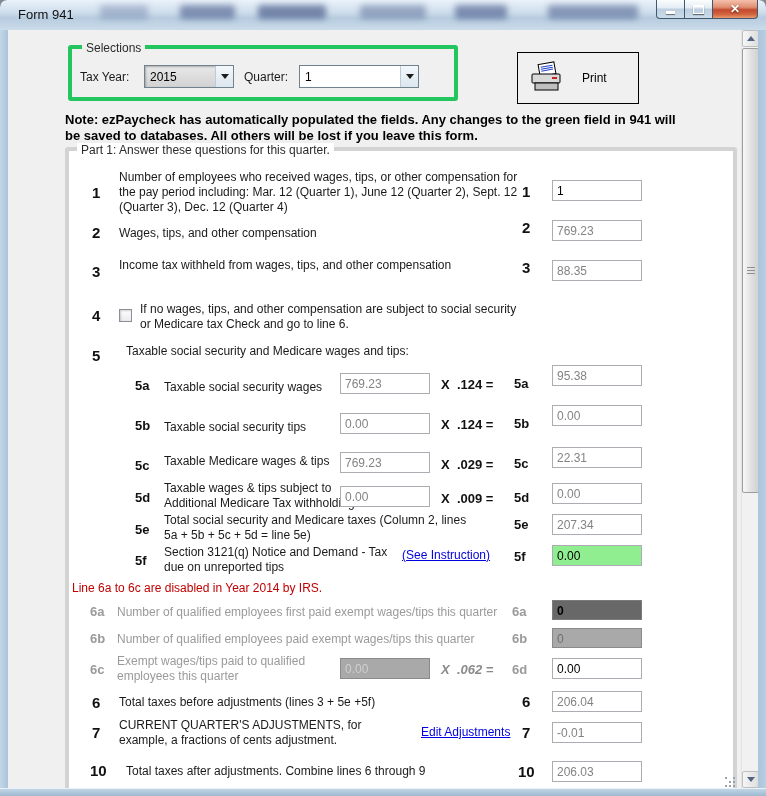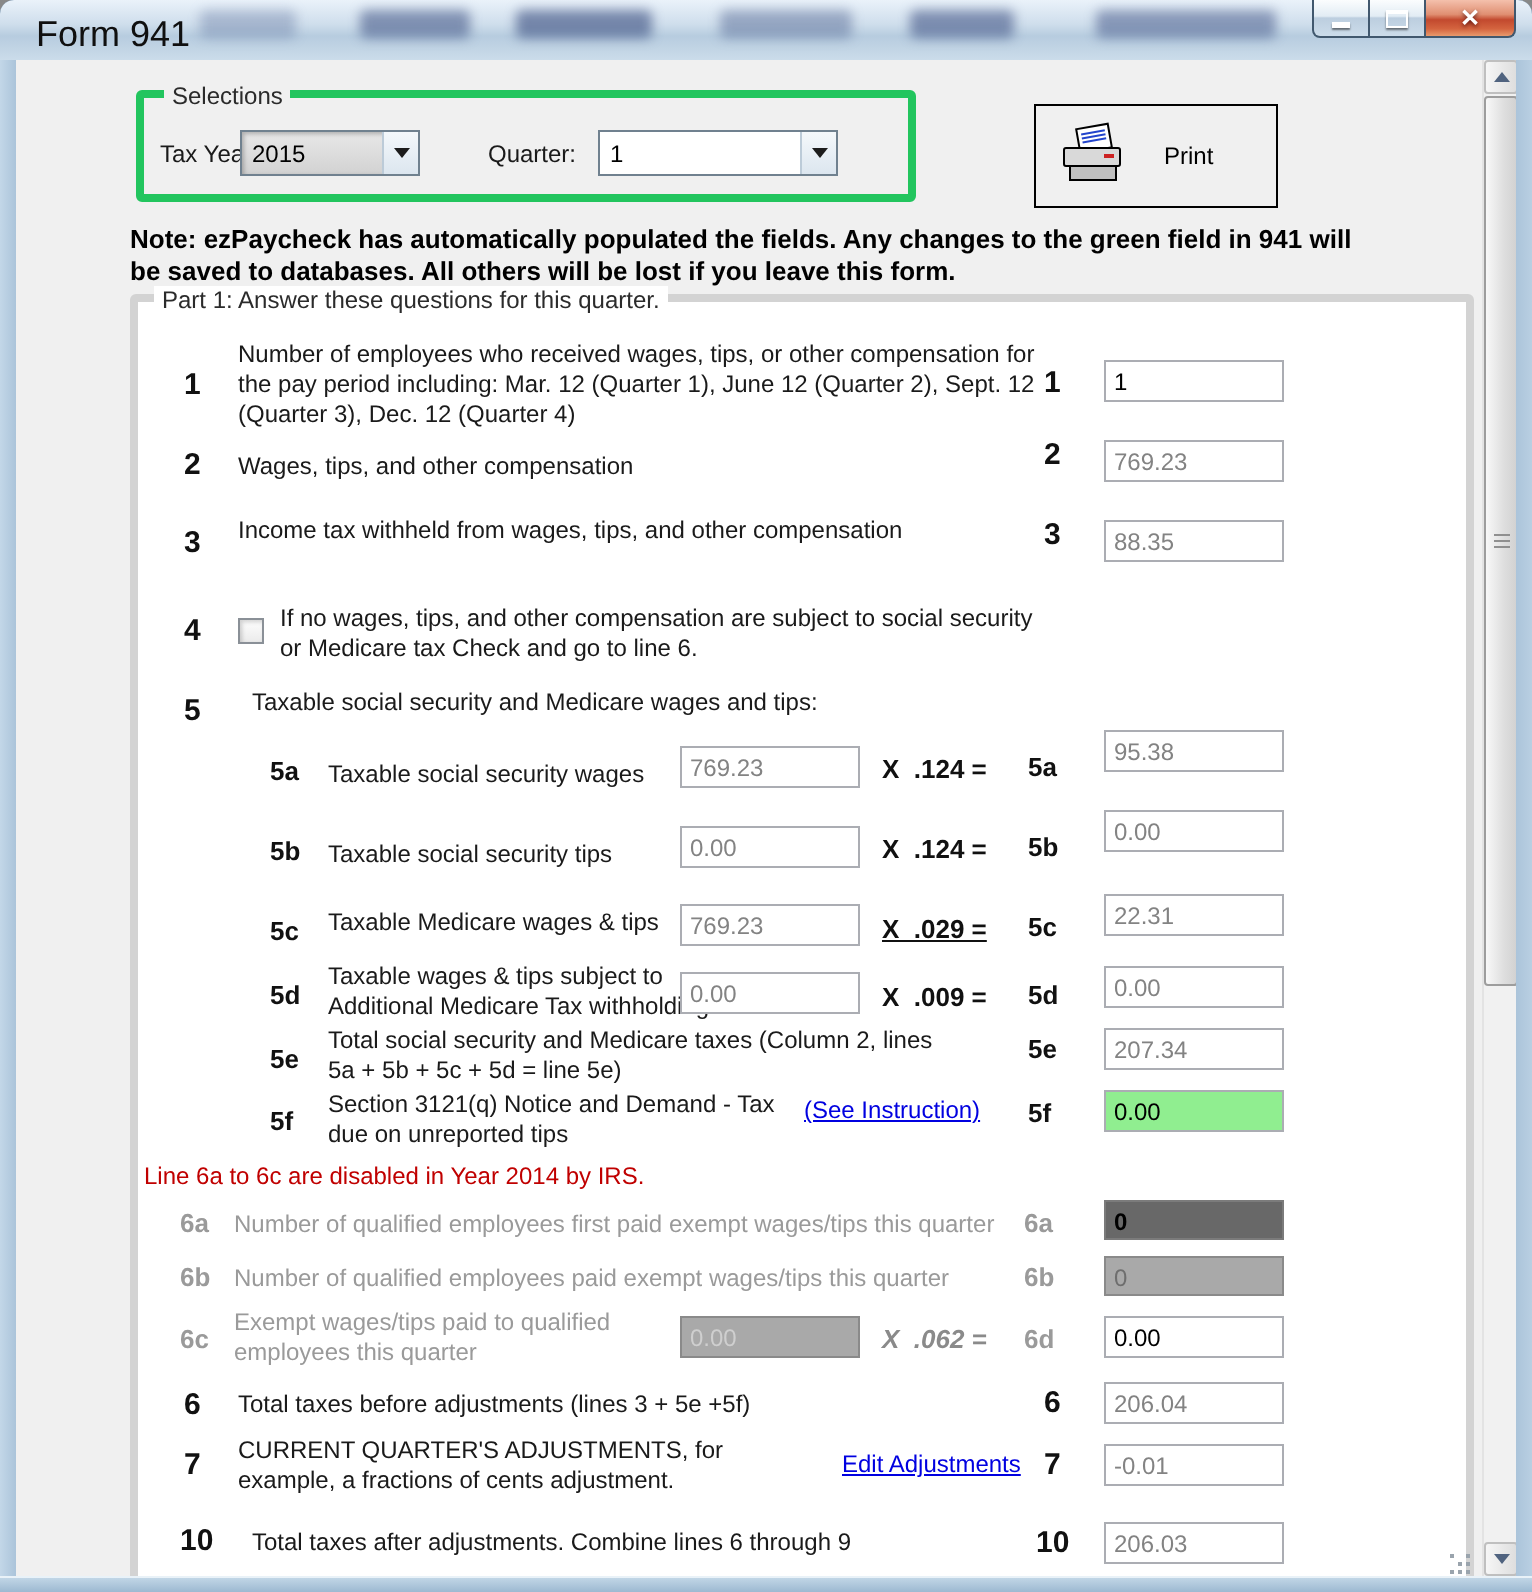--- a/index.html
+++ b/index.html
@@ -9,21 +9,21 @@
     border-radius:7px 7px 0 0;
     box-shadow: inset 0 0 0 1px #56789a;
   }
   
   .titlebar {
     position:absolute; left:0; top:0; width:766px; height:30px;
     background:linear-gradient(#eaf2fa 0%, #cfdeec 40%, #b7ccdf 60%, #cbdcea 100%);
     border-bottom:1px solid #96b0c6; border-radius:7px 7px 0 0; overflow:hidden;
   }
   .blob { position:absolute; top:5px; height:14px; filter:blur(3px); border-radius:3px; }
-  .title-text { position:absolute; left:18px; top:7px; font-size:18px; color:#101010; }
+  .title-text { position:absolute; left:18px; top:7px; font-size:13px; color:#101010; }
   .winbtns { position:absolute; left:656px; top:0; height:20px; display:flex; }
   .wbtn {
     height:19px; box-sizing:border-box; border:1px solid #41586e; border-top:none;
     background:linear-gradient(#fbfdfe 0%, #e2ecf4 45%, #bccedf 50%, #ccdcea 100%);
     display:flex; align-items:center; justify-content:center;
   }
   .wbtn.minb { width:29px; border-radius:0 0 0 4px; }
   .wbtn.maxb { width:27px; border-left:none; border-right:none; }
   .wbtn.closeb {
     width:46px; border-radius:0 0 4px 0;
@@ -123,21 +123,21 @@
 
   <div class="border-left"></div>
   <div class="border-right"></div>
   <div class="border-bottom"></div>
 
   <div class="client">
 
     <div class="groupbox" style="left:60px;top:15px;width:390px;height:56px;">
       <div class="gb-label" style="left:10px;background:#f0f0f0;">Selections</div>
       <div class="desc" style="left:8px;top:21px;">Tax Year:</div>
-      <div class="combo shaded" style="left:48px;top:16px;width:90px;">
+      <div class="combo shaded" style="left:72px;top:16px;width:90px;">
         <div class="combo-value">2015</div>
         <div class="combo-btn">
             <div class="tri-down"></div>
           </div>
       </div>
       <div class="desc" style="left:172px;top:21px;">Quarter:</div>
       <div class="combo" style="left:227px;top:16px;width:120px;">
         <div class="combo-value">1</div>
         <div class="combo-btn">
             <div class="tri-down"></div>
@@ -197,21 +197,21 @@
       <div class="subnum" style="left:66px;top:267px;">5b</div>
       <div class="desc" style="left:95px;top:269px;">Taxable social security tips</div>
       <div class="field ro" style="left:271px;top:262px;">0.00</div>
       <div class="mult" style="left:372px;top:266px;">X  .124 =</div>
       <div class="subnum" style="left:445px;top:265px;">5b</div>
       <div class="field ro" style="left:483px;top:254px;">0.00</div>
 
       <div class="subnum" style="left:66px;top:307px;">5c</div>
       <div class="desc" style="left:95px;top:303px;">Taxable Medicare wages &amp; tips</div>
       <div class="field ro" style="left:271px;top:301px;">769.23</div>
-      <div class="mult" style="left:372px;top:306px;text-decoration:underline;">X  .029 =</div>
+      <div class="mult" style="left:372px;top:306px;">X  .029 =</div>
       <div class="subnum" style="left:445px;top:305px;">5c</div>
       <div class="field ro" style="left:483px;top:296px;">22.31</div>
 
       <div class="subnum" style="left:66px;top:339px;">5d</div>
       <div class="desc" style="left:95px;top:330px;width:195px;">Taxable wages &amp; tips subject to Additional Medicare Tax withholding</div>
       <div class="field ro" style="left:271px;top:335px;">0.00</div>
       <div class="mult" style="left:372px;top:340px;">X  .009 =</div>
       <div class="subnum" style="left:445px;top:339px;">5d</div>
       <div class="field ro" style="left:483px;top:332px;">0.00</div>
 

